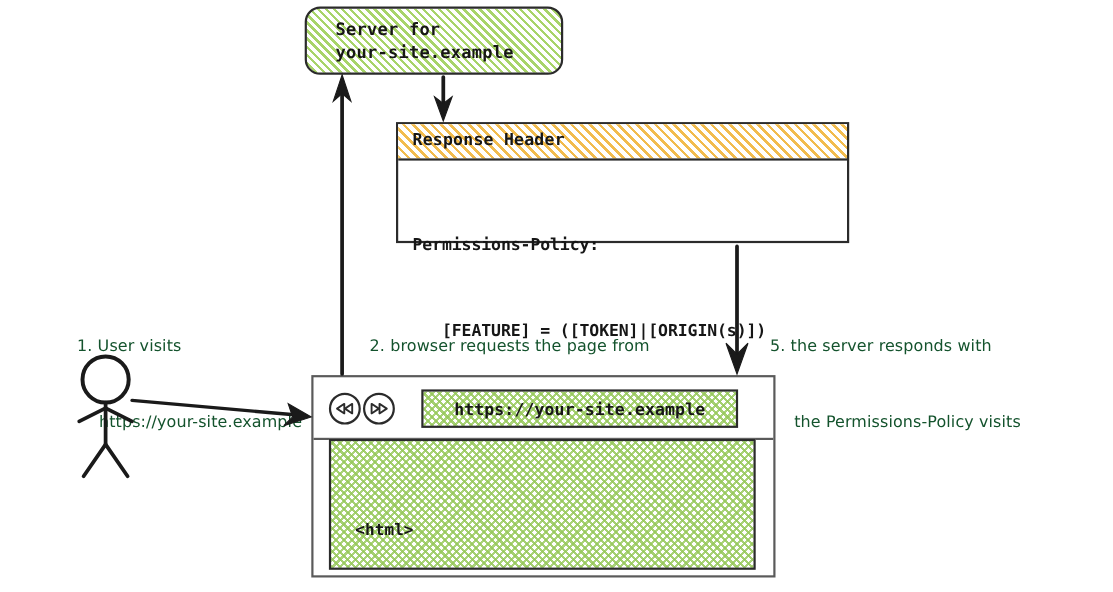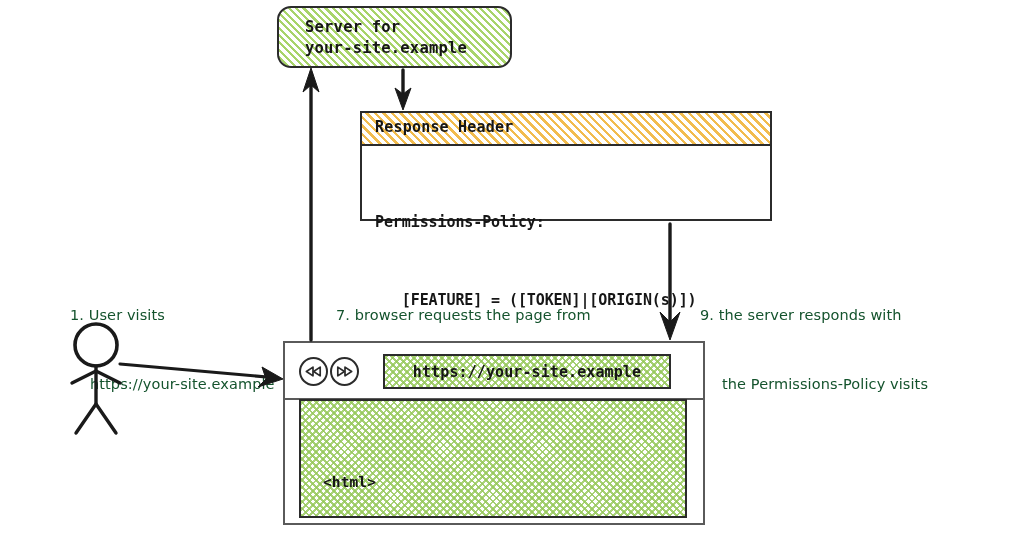--- a/index.html
+++ b/index.html
@@ -232,25 +232,25 @@
   <div class="abs hatch-green" id="server-node">
     <div class="server-text">Server for</div>
     <div class="server-text" style="top:30px;">your-site.example</div>
   </div>
 
   <div class="caption" id="caption-1">
     <span class="l1">1. User visits</span>
     <span class="l2">https://your-site.example</span>
   </div>
   <div class="caption" id="caption-2">
-    <span class="l1">7. browser requests the page from</span>
+    <span class="l1">2. browser requests the page from</span>
     <span class="l2">the your-site.example server</span>
   </div>
   <div class="caption" id="caption-3">
-    <span class="l1">9. the server responds with</span>
+    <span class="l1">5. the server responds with</span>
     <span class="l2">the Permissions-Policy visits</span>
   </div>
 
   <div class="abs" id="browser-window">
 
     <div id="browser-toolbar">
 
       <div class="nav-btn" id="nav-back">
         <svg width="17" height="11" viewBox="0 0 17 11" aria-hidden="true">
           <path d="M8 1.1 L1.4 5.5 L8 9.9 Z" fill="none" stroke="#2b2b2b" stroke-width="1.7" stroke-linejoin="round"></path>

